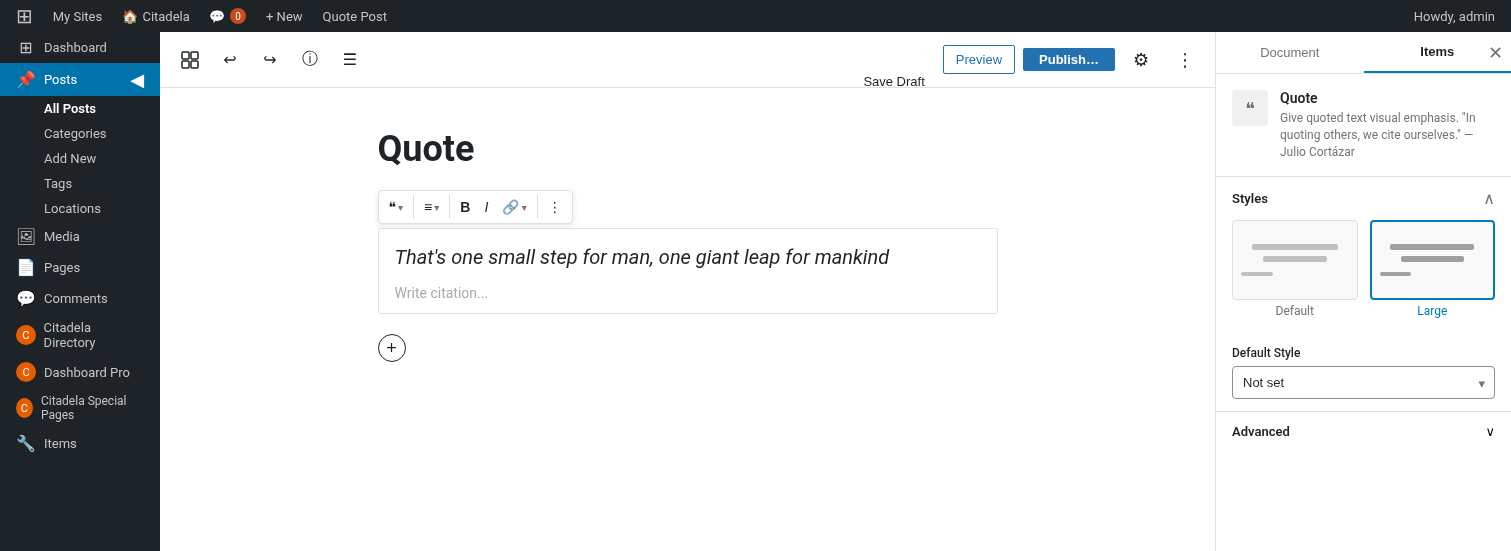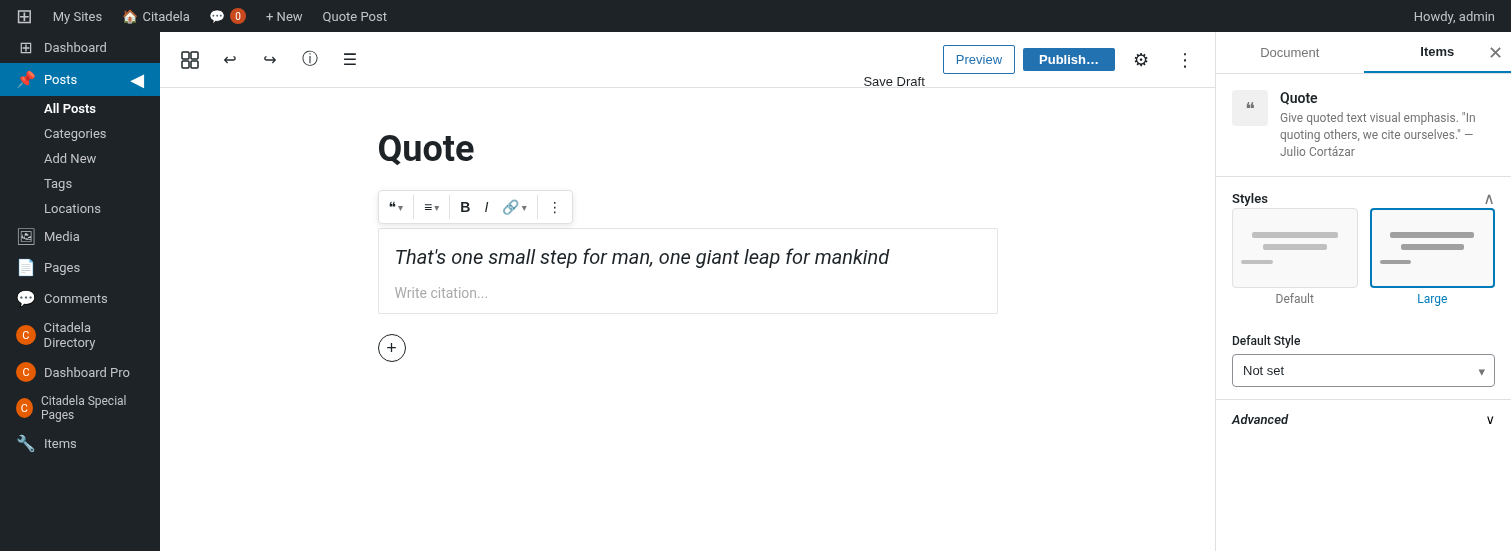--- a/index.html
+++ b/index.html
@@ -342,20 +342,21 @@
     
     .panel-section {
       padding: 12px 16px;
       border-bottom: 1px solid #e0e0e0;
     }
     .panel-section-header {
       display: flex;
       align-items: center;
       justify-content: space-between;
       cursor: pointer;
+      margin-bottom: 12px;
     }
     .panel-section-header h4 {
       font-size: 13px;
       font-weight: 600;
       color: #1d2327;
     }
     .panel-section-toggle {
       font-size: 16px;
       color: #757575;
     }
@@ -438,21 +439,20 @@
     .advanced-section-header {
       display: flex;
       align-items: center;
       justify-content: space-between;
       cursor: pointer;
     }
     .advanced-section-header h4 {
       font-size: 13px;
       font-weight: 600;
       color: #1d2327;
-      font-style: italic;
     }
   </style>
 </head>
 <body>
 
 <div class="admin-bar">
   <div class="admin-bar-item">
     <span style="font-size:20px;">⊞</span>
   </div>
   <div class="admin-bar-item">

